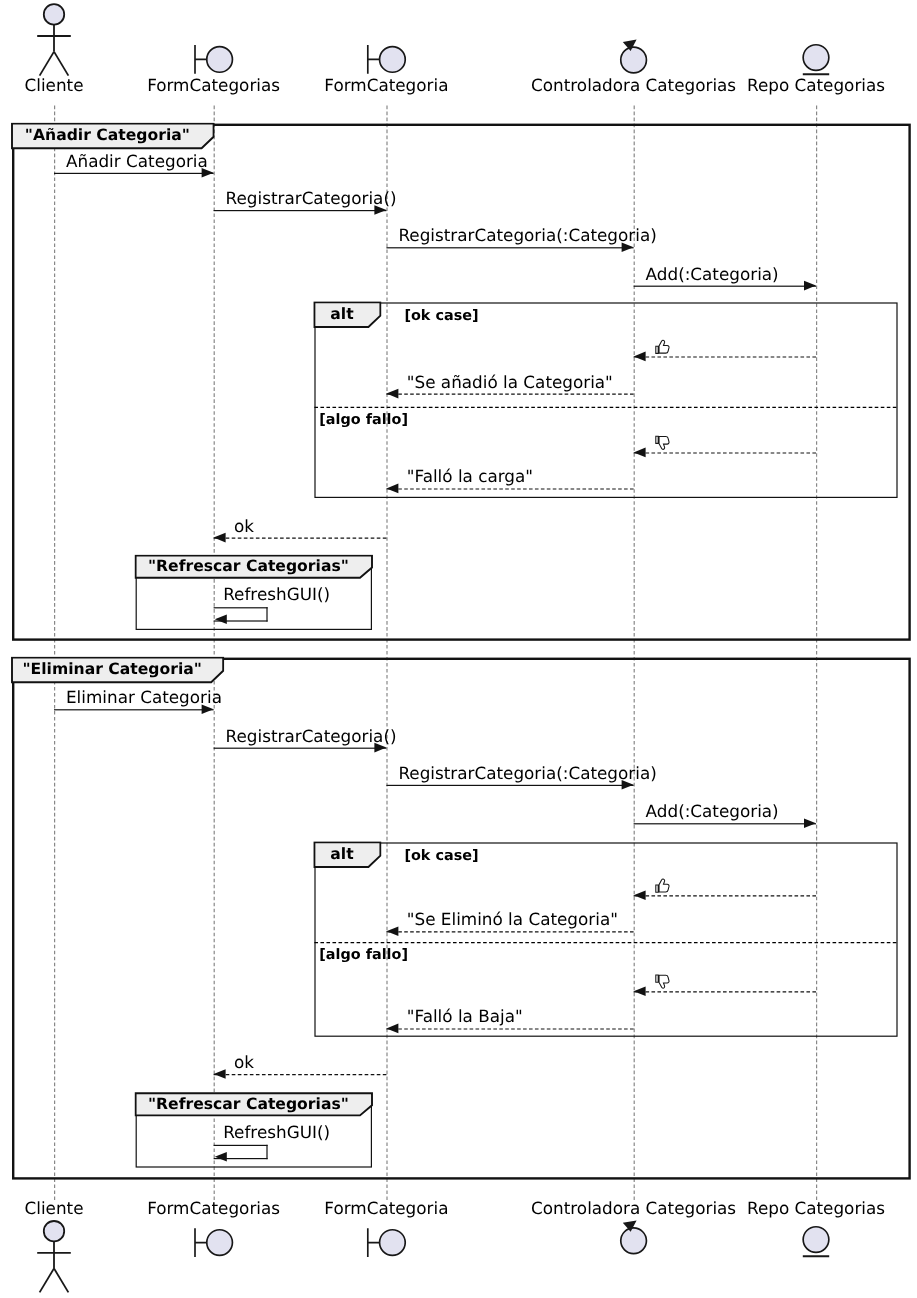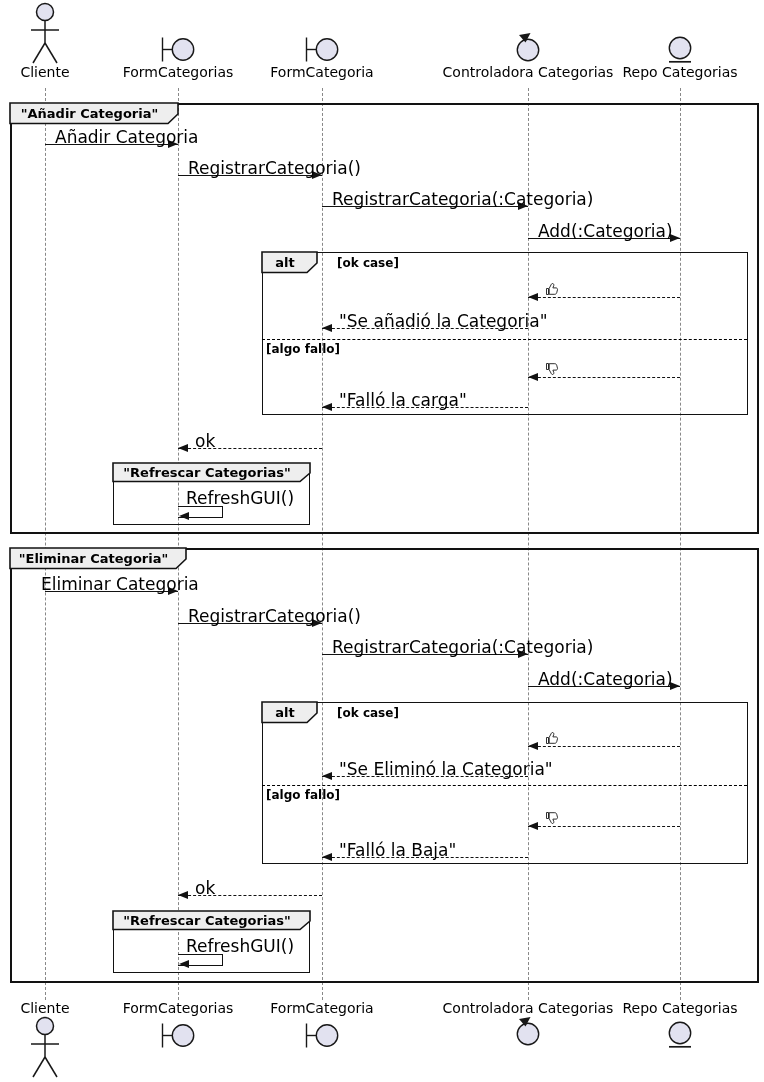--- a/index.html
+++ b/index.html
@@ -14,21 +14,21 @@
   .tab-title{position:absolute;left:0;top:0;font-weight:bold;font-size:13px;white-space:nowrap;text-align:center;line-height:21px;}
   .guard{position:absolute;font-weight:bold;font-size:12px;white-space:nowrap;}
   .divider{position:absolute;border-top:1px dashed #000;height:0;}
   .divider-label{position:absolute;font-weight:bold;font-size:12px;white-space:nowrap;}
   .msg-line{position:absolute;height:0;}
   .msg-line.solid{border-top:1.5px solid #121212;}
   .msg-line.dashed{border-top:1px dashed #121212;}
   .ah{position:absolute;width:0;height:0;border-top:4.5px solid transparent;border-bottom:4.5px solid transparent;}
   .ah.right{border-left:10px solid #121212;}
   .ah.left{border-right:10px solid #121212;}
-  .msg-label{position:absolute;font-size:17px;white-space:nowrap;}
+  .msg-label{position:absolute;font-size:14px;white-space:nowrap;}
   .self-loop{position:absolute;border:1.2px solid #121212;border-left:none;background:transparent;}
   .p-label{position:absolute;font-size:14px;text-align:center;white-space:nowrap;}
   .icon{position:absolute;line-height:0;}
 </style>
 </head>
 <body>
 
 <div id="stage">
     <div class="lifeline" style="left: 45px; top: 88px; height: 912px; border-left-color: rgb(136, 136, 136);"></div>
     <div class="lifeline" style="left: 178px; top: 88px; height: 912px; border-left-color: rgb(136, 136, 136);"></div>
@@ -102,21 +102,21 @@
     <div class="ah left" style="left: 322px; top: 402.5px;"></div>
     <div class="msg-label" style="left: 339px; top: 390px;">"Falló la carga"</div>
     <div class="msg-line dashed" style="left: 178px; top: 448px; width: 144px;"></div>
     <div class="ah left" style="left: 178px; top: 443.5px;"></div>
     <div class="msg-label" style="left: 195px; top: 431px;">ok</div>
     <div class="msg-label" style="left: 186px; top: 488px;">RefreshGUI()</div>
     <div class="self-loop" style="left: 178px; top: 506px; width: 44px; height: 10px;"></div>
     <div class="ah left" style="left: 179px; top: 512px;"></div>
     <div class="msg-line solid" style="left: 45px; top: 591px; width: 133px;"></div>
     <div class="ah right" style="left: 168px; top: 586.5px;"></div>
-    <div class="msg-label" style="left: 41px; top: 574px;">Eliminar Categoria</div>
+    <div class="msg-label" style="left: 55px; top: 574px;">Eliminar Categoria</div>
     <div class="msg-line solid" style="left: 178px; top: 623px; width: 144px;"></div>
     <div class="ah right" style="left: 312px; top: 618.5px;"></div>
     <div class="msg-label" style="left: 188px; top: 606px;">RegistrarCategoria()</div>
     <div class="msg-line solid" style="left: 322px; top: 654px; width: 206px;"></div>
     <div class="ah right" style="left: 518px; top: 649.5px;"></div>
     <div class="msg-label" style="left: 332px; top: 637px;">RegistrarCategoria(:Categoria)</div>
     <div class="msg-line solid" style="left: 528px; top: 686px; width: 152px;"></div>
     <div class="ah right" style="left: 670px; top: 681.5px;"></div>
     <div class="msg-label" style="left: 538px; top: 669px;">Add(:Categoria)</div>
     <div class="msg-line dashed" style="left: 528px; top: 746px; width: 152px;"></div>

